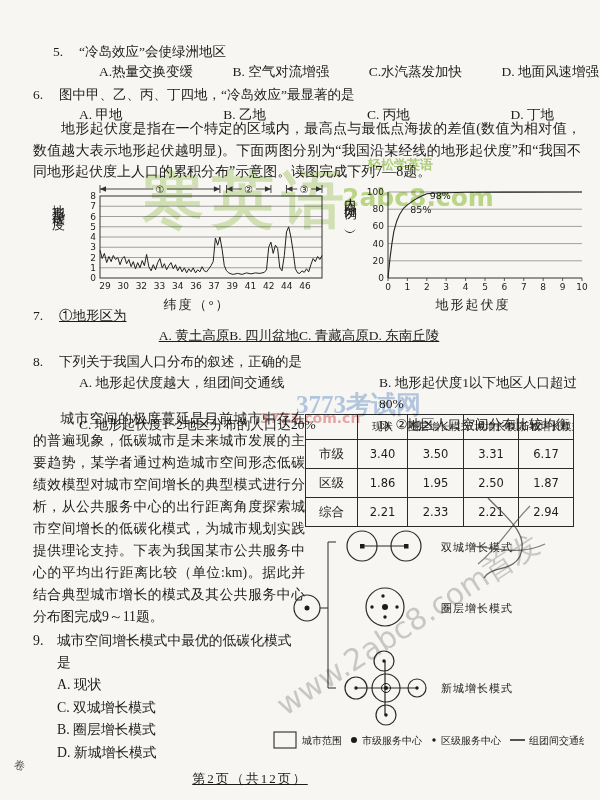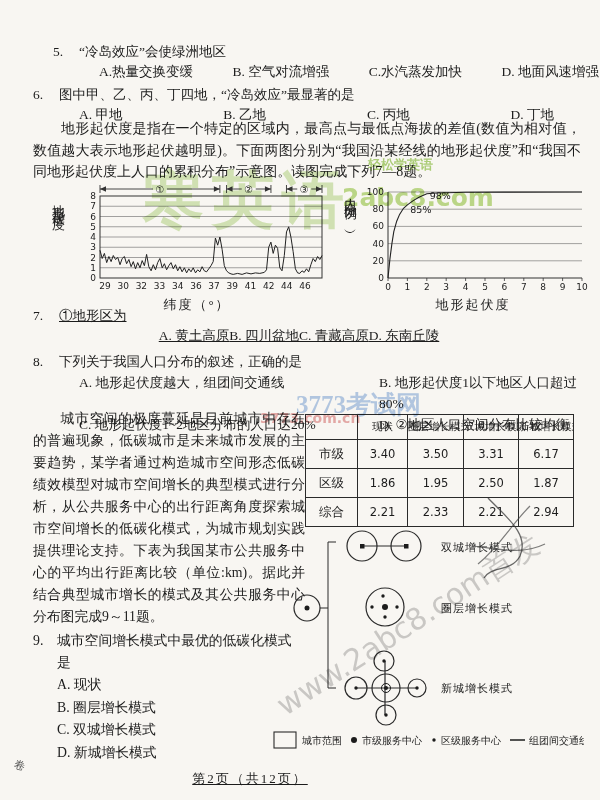--- a/index.html
+++ b/index.html
@@ -210,22 +210,22 @@
   </div>
 
   <div class="abs leftcol" style="top:408px;left:33px;">
     <div class="para2">城市空间的极度蔓延是目前城市中存在的普遍现象，低碳城市是未来城市发展的主要趋势，某学者通过构造城市空间形态低碳绩效模型对城市空间增长的典型模式进行分析，从公共服务中心的出行距离角度探索城市空间增长的低碳化模式，为城市规划实践提供理论支持。下表为我国某市公共服务中心的平均出行距离比较（单位:km)。据此并结合典型城市增长的模式及其公共服务中心分布图完成9～11题。</div>
     <div class="q9stem">
       <span class="qnum">9.</span>
       <span>城市空间增长模式中最优的低碳化模式是</span>
     </div>
     <div class="q9opts">
       <div>A. 现状</div>
+      <div>C. 双城增长模式</div>
       <div>B. 圈层增长模式</div>
-      <div>C. 双城增长模式</div>
       <div>D. 新城增长模式</div>
     </div>
   </div>
 
   <table class="dist abs" style="top:414px;left:305px;">
     <colgroup>
         <col style="width:52px">
         <col style="width:50px">
         <col style="width:56px">
         <col style="width:55px">

